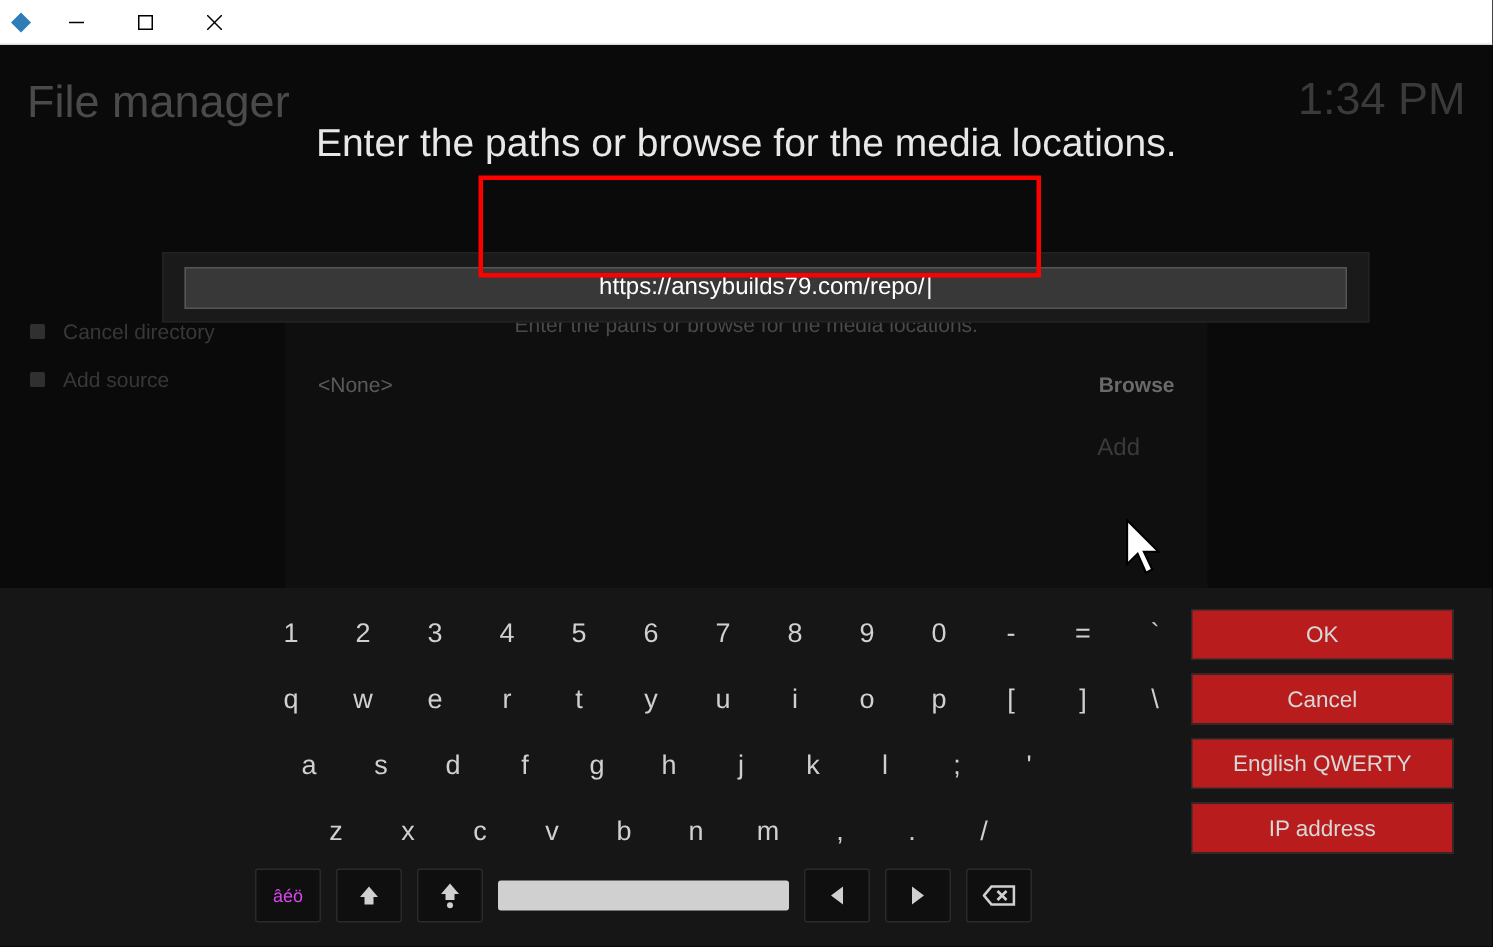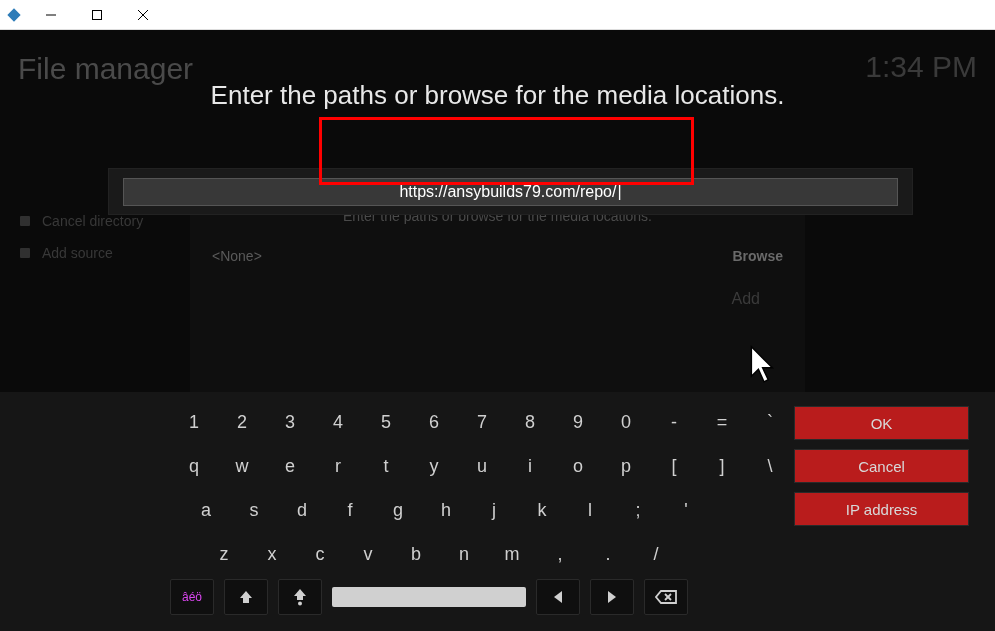--- a/index.html
+++ b/index.html
@@ -212,18 +212,19 @@
             <path d="M6 1 L21 1 L21 13 L6 13 L1 7 Z" fill="none" stroke="#d0d0d0" stroke-width="1.8"></path>
             <line x1="10" y1="4" x2="16" y2="10" stroke="#d0d0d0" stroke-width="1.8"></line>
             <line x1="16" y1="4" x2="10" y2="10" stroke="#d0d0d0" stroke-width="1.8"></line>
           </svg>
       </div>
     </div>
 
     <div class="side-btns">
       <div class="side-btn">OK</div>
       <div class="side-btn">Cancel</div>
+      <div class="side-btn">English QWERTY</div>
       <div class="side-btn">IP address</div>
     </div>
 
   </div>
 
 </div>
 
 </body></html>

